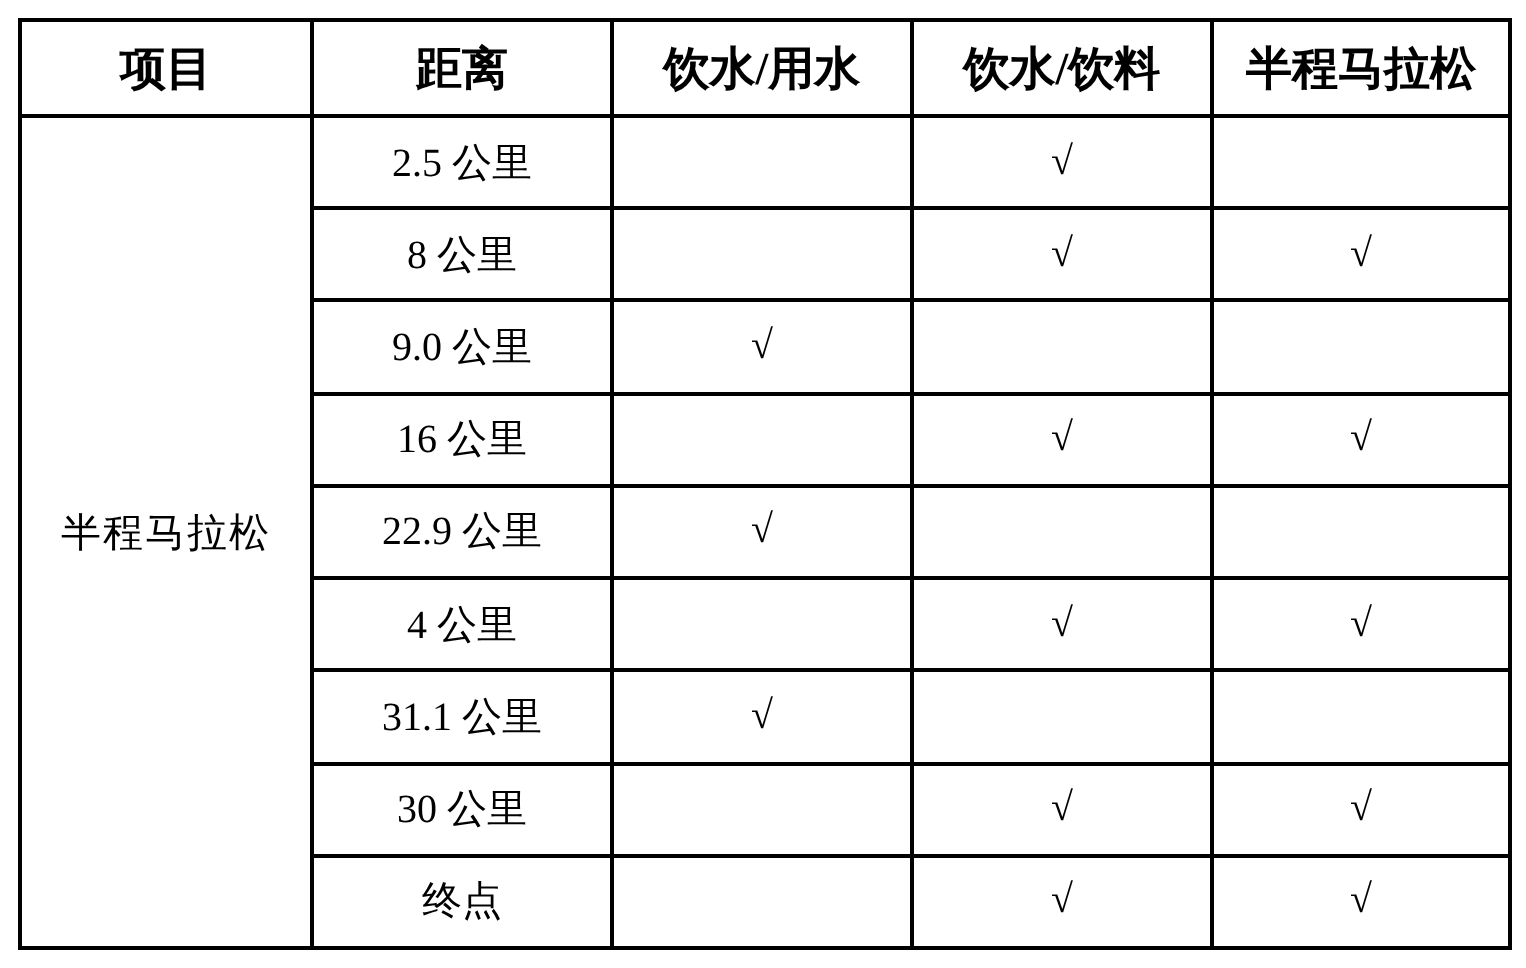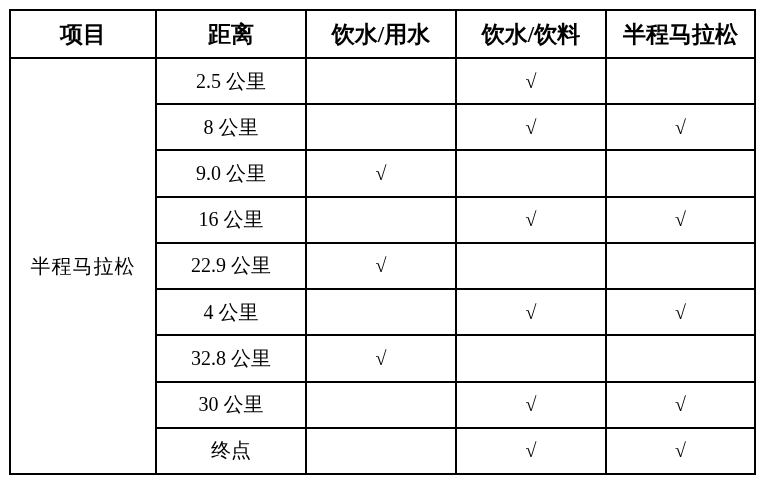--- a/index.html
+++ b/index.html
@@ -109,21 +109,21 @@
         <td class="check-cell"></td>
         <td class="check-cell"></td>
       </tr>
       <tr>
         <td>4 公里</td>
         <td class="check-cell"></td>
         <td class="check-cell">√</td>
         <td class="check-cell">√</td>
       </tr>
       <tr>
-        <td>32.8 公里</td>
+        <td>31.1 公里</td>
         <td class="check-cell">√</td>
         <td class="check-cell"></td>
         <td class="check-cell"></td>
       </tr>
       <tr>
         <td>30 公里</td>
         <td class="check-cell"></td>
         <td class="check-cell">√</td>
         <td class="check-cell">√</td>
       </tr>

